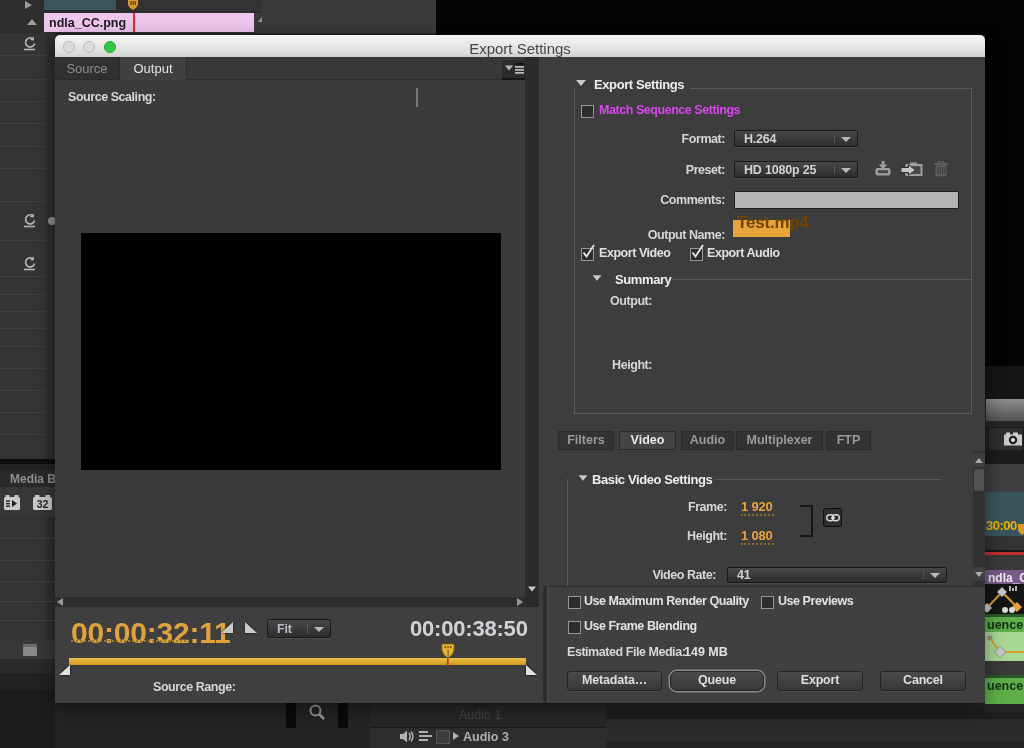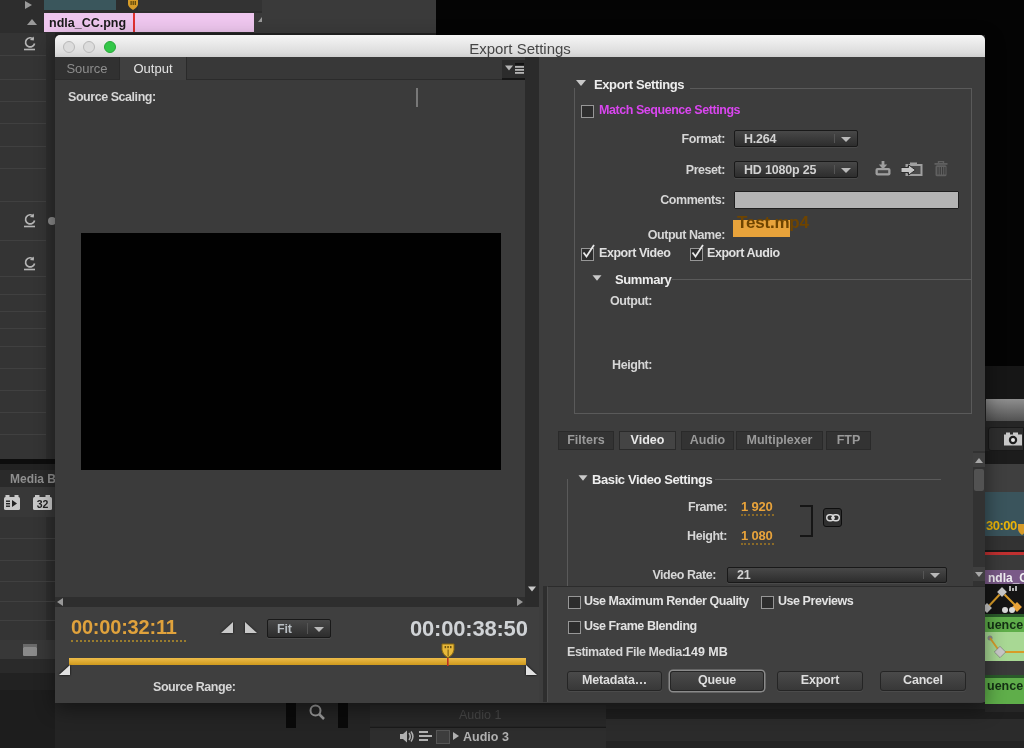--- a/index.html
+++ b/index.html
@@ -230,21 +230,21 @@
 <div class="a" style="left:416px;top:88px;width:2px;height:19px;background:#787878;"></div>
 <div class="a" style="left:81px;top:233px;width:420px;height:237px;background:#010101;"></div>
 
 <div class="a" style="left:525px;top:57px;width:14px;height:550px;background:#2b2b2b;"></div>
 <div class="a tri-d" style="left:527px;top:586px;transform:scale(0.8);"></div>
 <div class="a" style="left:55px;top:597px;width:470px;height:10px;background:#2e2e2e;"></div>
 <div class="a" style="left:57px;top:598px;width:0;height:0;border-top:4px solid transparent;border-bottom:4px solid transparent;border-right:6px solid #989898;"></div>
 <div class="a" style="left:517px;top:598px;width:0;height:0;border-top:4px solid transparent;border-bottom:4px solid transparent;border-left:6px solid #989898;"></div>
 
 <div class="a" style="left:55px;top:607px;width:488px;height:96px;background:#3f3f3f;"></div>
-<div class="a" style="left:71px;top:616px;font-size:20px;font-weight:700;color:#e0a23c;letter-spacing:-0.2px;">00:00:32:11</div>
+<div class="a" style="left:71px;top:616px;font-size:30px;font-weight:700;color:#e0a23c;letter-spacing:-0.2px;">00:00:32:11</div>
 <div class="a" style="left:71px;top:640px;width:115px;height:0;border-bottom:2px dotted #9a7c2e;"></div>
 <div class="a" style="left:221px;top:622px;width:0;height:0;border-left:12px solid transparent;border-bottom:11px solid #c9c9c9;filter:drop-shadow(0 0 1px #111);"></div>
 <div class="a" style="left:245px;top:622px;width:0;height:0;border-right:12px solid transparent;border-bottom:11px solid #c9c9c9;filter:drop-shadow(0 0 1px #111);"></div>
 <div class="dd" style="left:267px;top:619px;width:62px;height:17px;">
   <div class="t" style="color:#b9bfc4;">Fit</div>
       <div class="sep"></div>
       <div class="ar"></div>
 </div>
 <div class="a" style="left:410px;top:616px;width:116px;font-size:22px;font-weight:700;color:#d0d3d6;letter-spacing:-0.2px;text-align:right;">00:00:38:50</div>
 
@@ -357,21 +357,21 @@
 
 <div class="a" style="left:823px;top:508px;width:19px;height:19px;background:#2f2f2f;border:1.5px solid #0e0e0e;border-radius:3px;box-sizing:border-box;"></div>
 <svg class="a" style="left:826px;top:514px;" width="14" height="8" viewBox="0 0 14 8">
   <rect x="0.7" y="0.8" width="7" height="6" rx="3" fill="none" stroke="#d9d9d9" stroke-width="1.4"></rect>
   <rect x="6.3" y="0.8" width="7" height="6" rx="3" fill="none" stroke="#d9d9d9" stroke-width="1.4"></rect>
   <rect x="5" y="3.2" width="4" height="1.4" fill="#d9d9d9"></rect>
 </svg>
 
 <div class="a lbl" style="right:308px;top:568px;">Video Rate:</div>
 <div class="dd" style="left:727px;top:567px;width:218px;height:14px;">
-  <div class="t">21</div>
+  <div class="t">41</div>
       <div class="sep"></div>
       <div class="ar"></div>
 </div>
 
 <div class="a" style="left:973px;top:451px;width:12px;height:135px;background:#323232;"></div>
 <div class="a" style="left:973px;top:453px;width:12px;height:14px;background:#3f3f3f;"></div>
 <div class="a" style="left:975px;top:458px;width:0;height:0;border-left:4px solid transparent;border-right:4px solid transparent;border-bottom:5px solid #a8a8a8;"></div>
 <div class="a" style="left:974px;top:469px;width:10px;height:22px;background:#525252;border-radius:2px;"></div>
 <div class="a" style="left:973px;top:567px;width:12px;height:14px;background:#3f3f3f;"></div>
 <div class="a" style="left:975px;top:572px;width:0;height:0;border-left:4px solid transparent;border-right:4px solid transparent;border-top:5px solid #a8a8a8;"></div>
@@ -380,17 +380,17 @@
 <div class="a" style="left:547px;top:586px;width:438px;height:116px;background:#404040;border-top:1px solid #2c2c2c;border-left:1px solid #4e4e4e;box-sizing:border-box;"></div>
 <div class="cb" style="left:568px;top:596px;"></div>
 <div class="a lbl" style="left:584px;top:594px;color:#e2e2e2;">Use Maximum Render Quality</div>
 <div class="cb" style="left:761px;top:596px;"></div>
 <div class="a lbl" style="left:778px;top:594px;color:#e2e2e2;">Use Previews</div>
 <div class="cb" style="left:568px;top:621px;"></div>
 <div class="a lbl" style="left:584px;top:619px;color:#e2e2e2;">Use Frame Blending</div>
 <div class="a lbl" style="left:567px;top:645px;">Estimated File Media:</div>
 <div class="a lbl" style="left:684px;top:645px;color:#e2e2e2;letter-spacing:0;">149 MB</div>
 <div class="btn" style="left:567px;top:671px;width:93px;">Metadata…</div>
-<div class="btn" style="left:670px;top:671px;width:92px;box-shadow:0 0 0 1.5px #8a8a8a;">Queue</div>
+<div class="btn" style="left:670px;top:671px;width:92px;box-shadow:0 0 0 1.5px #8a8a8a;border-radius:7px;">Queue</div>
 <div class="btn" style="left:777px;top:671px;width:84px;">Export</div>
 <div class="btn" style="left:880px;top:671px;width:84px;">Cancel</div>
 
 </div>
 
 </body></html>

